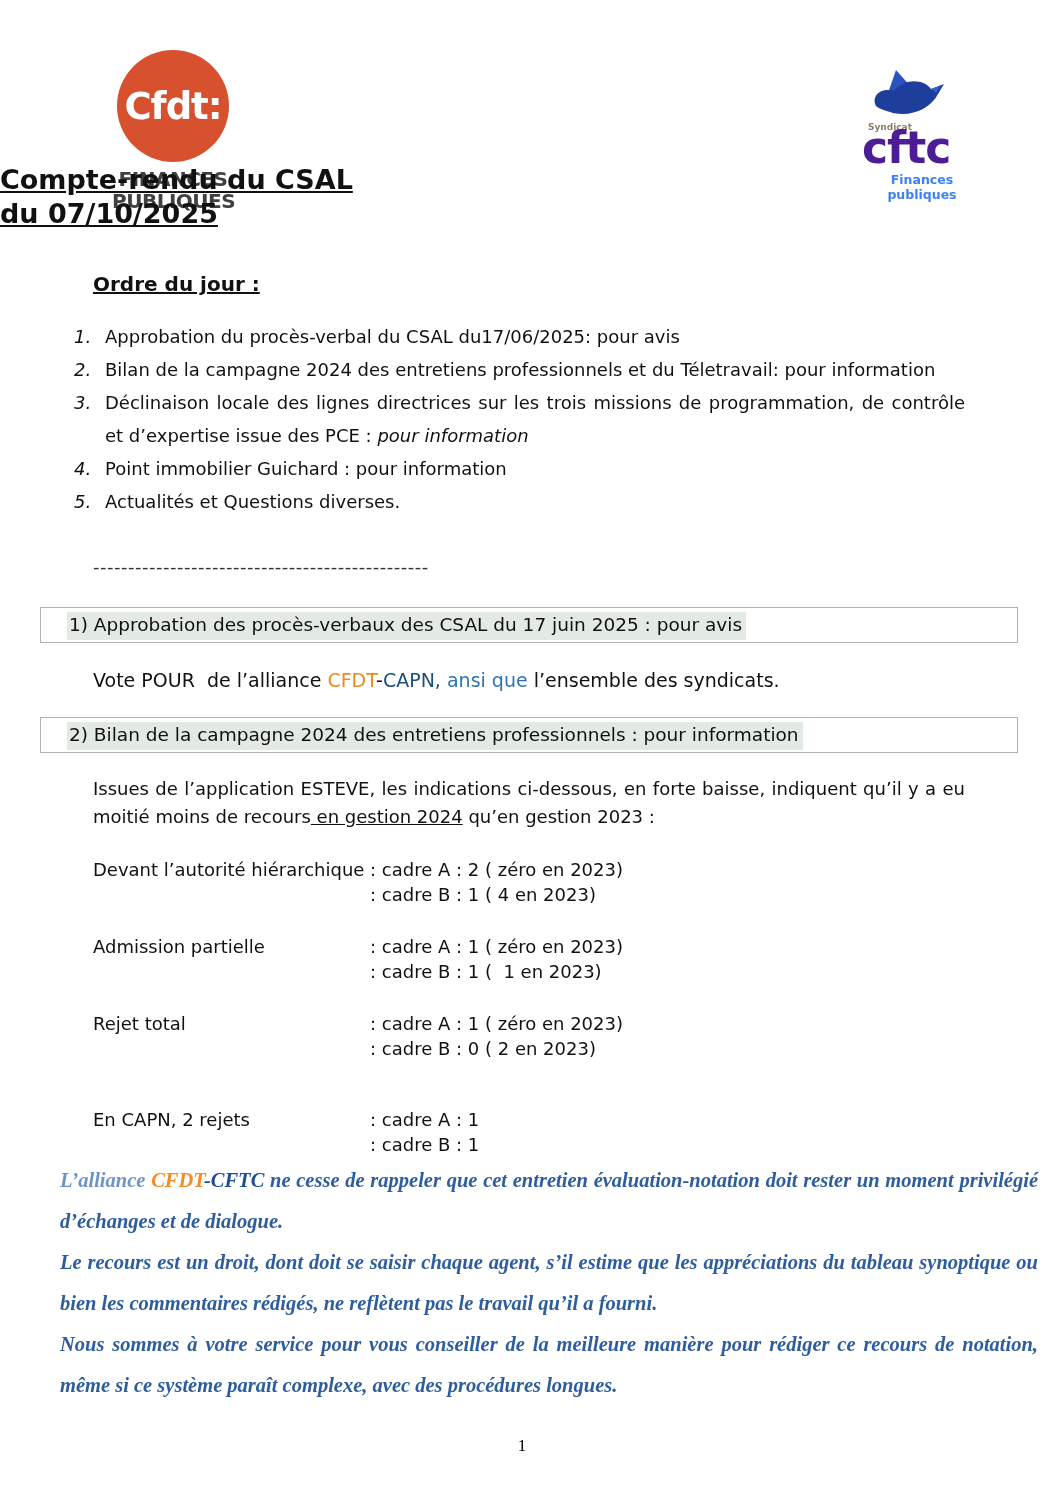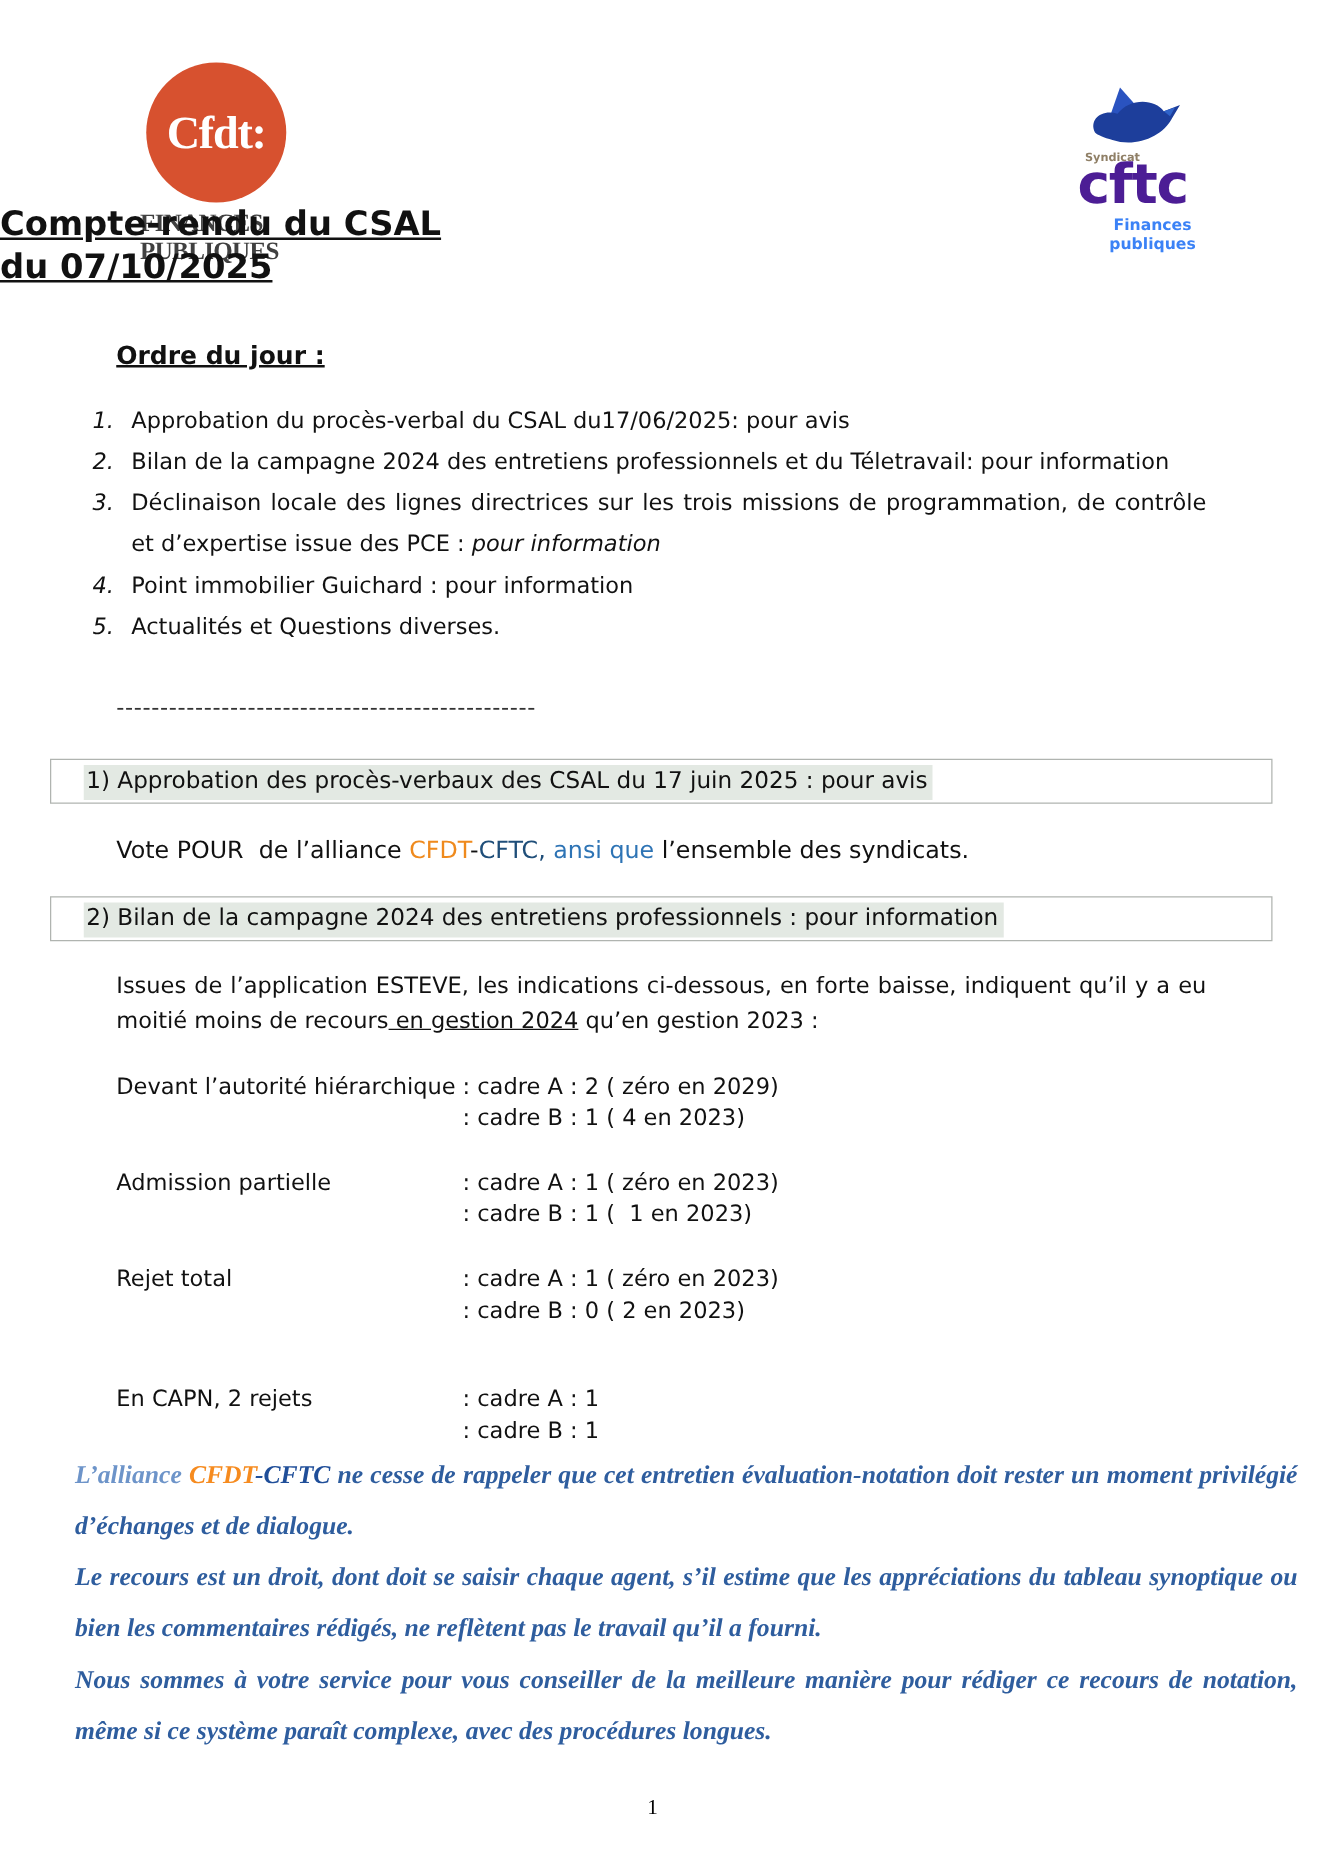--- a/index.html
+++ b/index.html
@@ -5,21 +5,21 @@
   html,body{margin:0;padding:0;background:#ffffff;}
   .page{
     position:relative;
     width:1058px;height:1497px;
     background:#ffffff;
     font-family:"DejaVu Sans","Liberation Sans",sans-serif;
     color:#111111;
     overflow:hidden;
   }
   
-  .cfdt-logo{position:absolute;left:112px;top:50px;width:122px;text-align:left;font-family:Liberation Serif, serif;}
+  .cfdt-logo{position:absolute;left:112px;top:50px;width:122px;text-align:center;}
   .cfdt-circle{
     width:112px;height:112px;border-radius:50%;
     background:#d7512f;color:#ffffff;
     display:flex;align-items:center;justify-content:center;
     font-weight:bold;font-size:37px;letter-spacing:-1px;
     margin:0 auto;
   }
   .cfdt-sub{margin-top:6px;color:#404040;font-weight:bold;font-size:20px;line-height:22px;letter-spacing:-0.5px;}
   .cftc-logo{position:absolute;left:860px;top:66px;width:120px;text-align:left;}
   .cftc-dove{display:block;margin-left:6px;}
@@ -129,33 +129,33 @@
         <span class="agenda-text"><span>Actualités et Questions diverses.</span></span>
       </div>
     </div>
 
     <div class="separator">------------------------------------------------</div>
 
     <div class="section-box">
       <span class="hl">1) Approbation des procès-verbaux des CSAL du 17 juin 2025 : pour avis</span>
     </div>
 
-    <div class="vote-line pre"><span>Vote POUR  de l’alliance </span><span class="c-orange">CFDT</span><span>-</span><span class="c-darkblue">CFTC,</span><span class="c-blue"> ansi que </span><span>l’ensemble des syndicats.</span></div>
+    <div class="vote-line pre"><span>Vote POUR  de l’alliance </span><span class="c-orange">CFDT</span><span>-</span><span class="c-darkblue">CAPN,</span><span class="c-blue"> ansi que </span><span>l’ensemble des syndicats.</span></div>
 
     <div class="section-box" style="margin-top:26px;">
       <span class="hl">2) Bilan de la campagne 2024 des entretiens professionnels : pour information</span>
     </div>
 
     <div class="intro"><span>Issues de l’application ESTEVE, les indications ci-dessous, en forte baisse, indiquent qu’il y a eu moitié moins de recours</span><span class="ul"> en gestion 2024</span><span> qu’en gestion 2023 :</span></div>
 
     <div class="stats">
       <div class="stat-row">
         <div class="stat-label">Devant l’autorité hiérarchique</div>
         <div class="stat-val">
-          <div>: cadre A : 2 ( zéro en 2029)</div>
+          <div>: cadre A : 2 ( zéro en 2023)</div>
           <div>: cadre B : 1 ( 4 en 2023)</div>
         </div>
       </div>
       <div class="stat-row">
         <div class="stat-label">Admission partielle</div>
         <div class="stat-val">
           <div>: cadre A : 1 ( zéro en 2023)</div>
           <div>: cadre B : 1 (  1 en 2023)</div>
         </div>
       </div>

